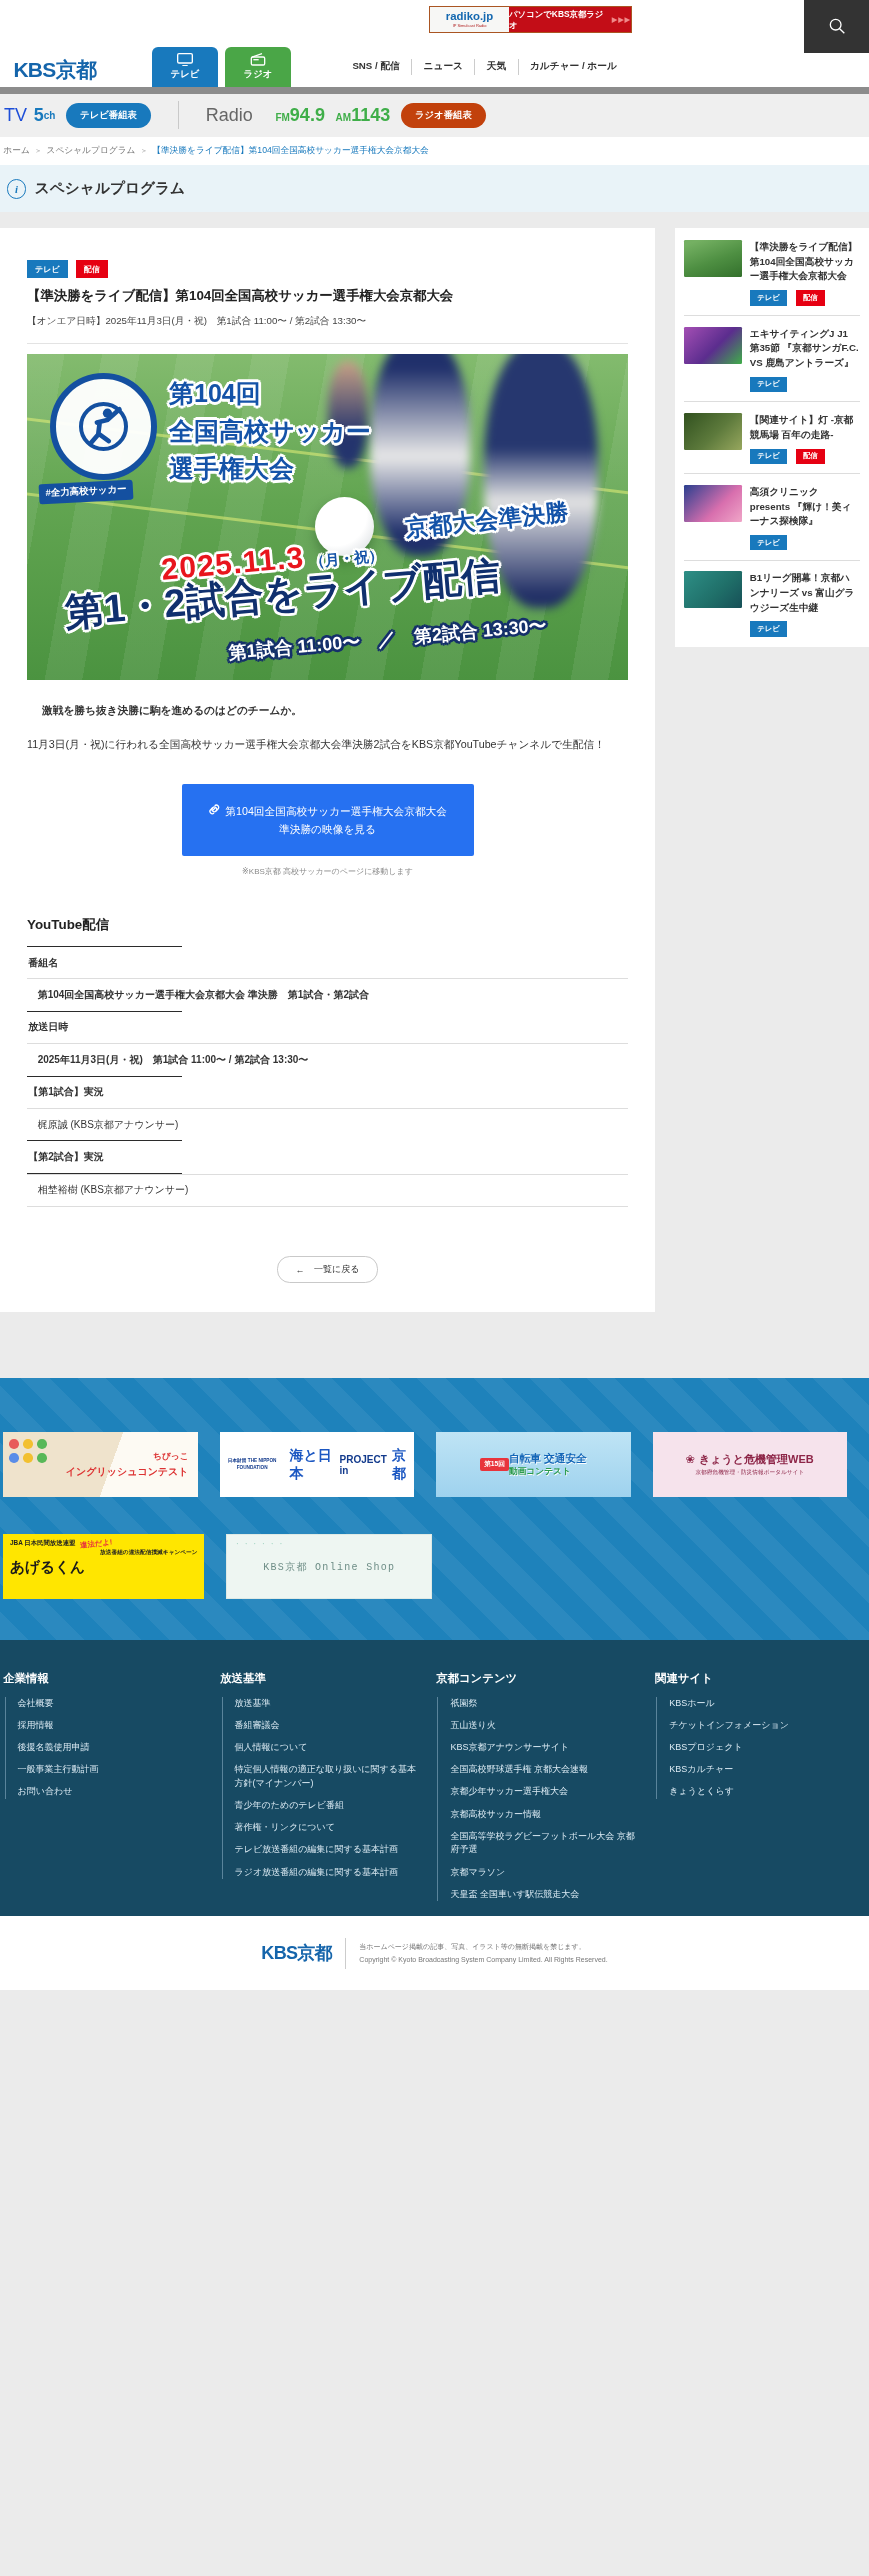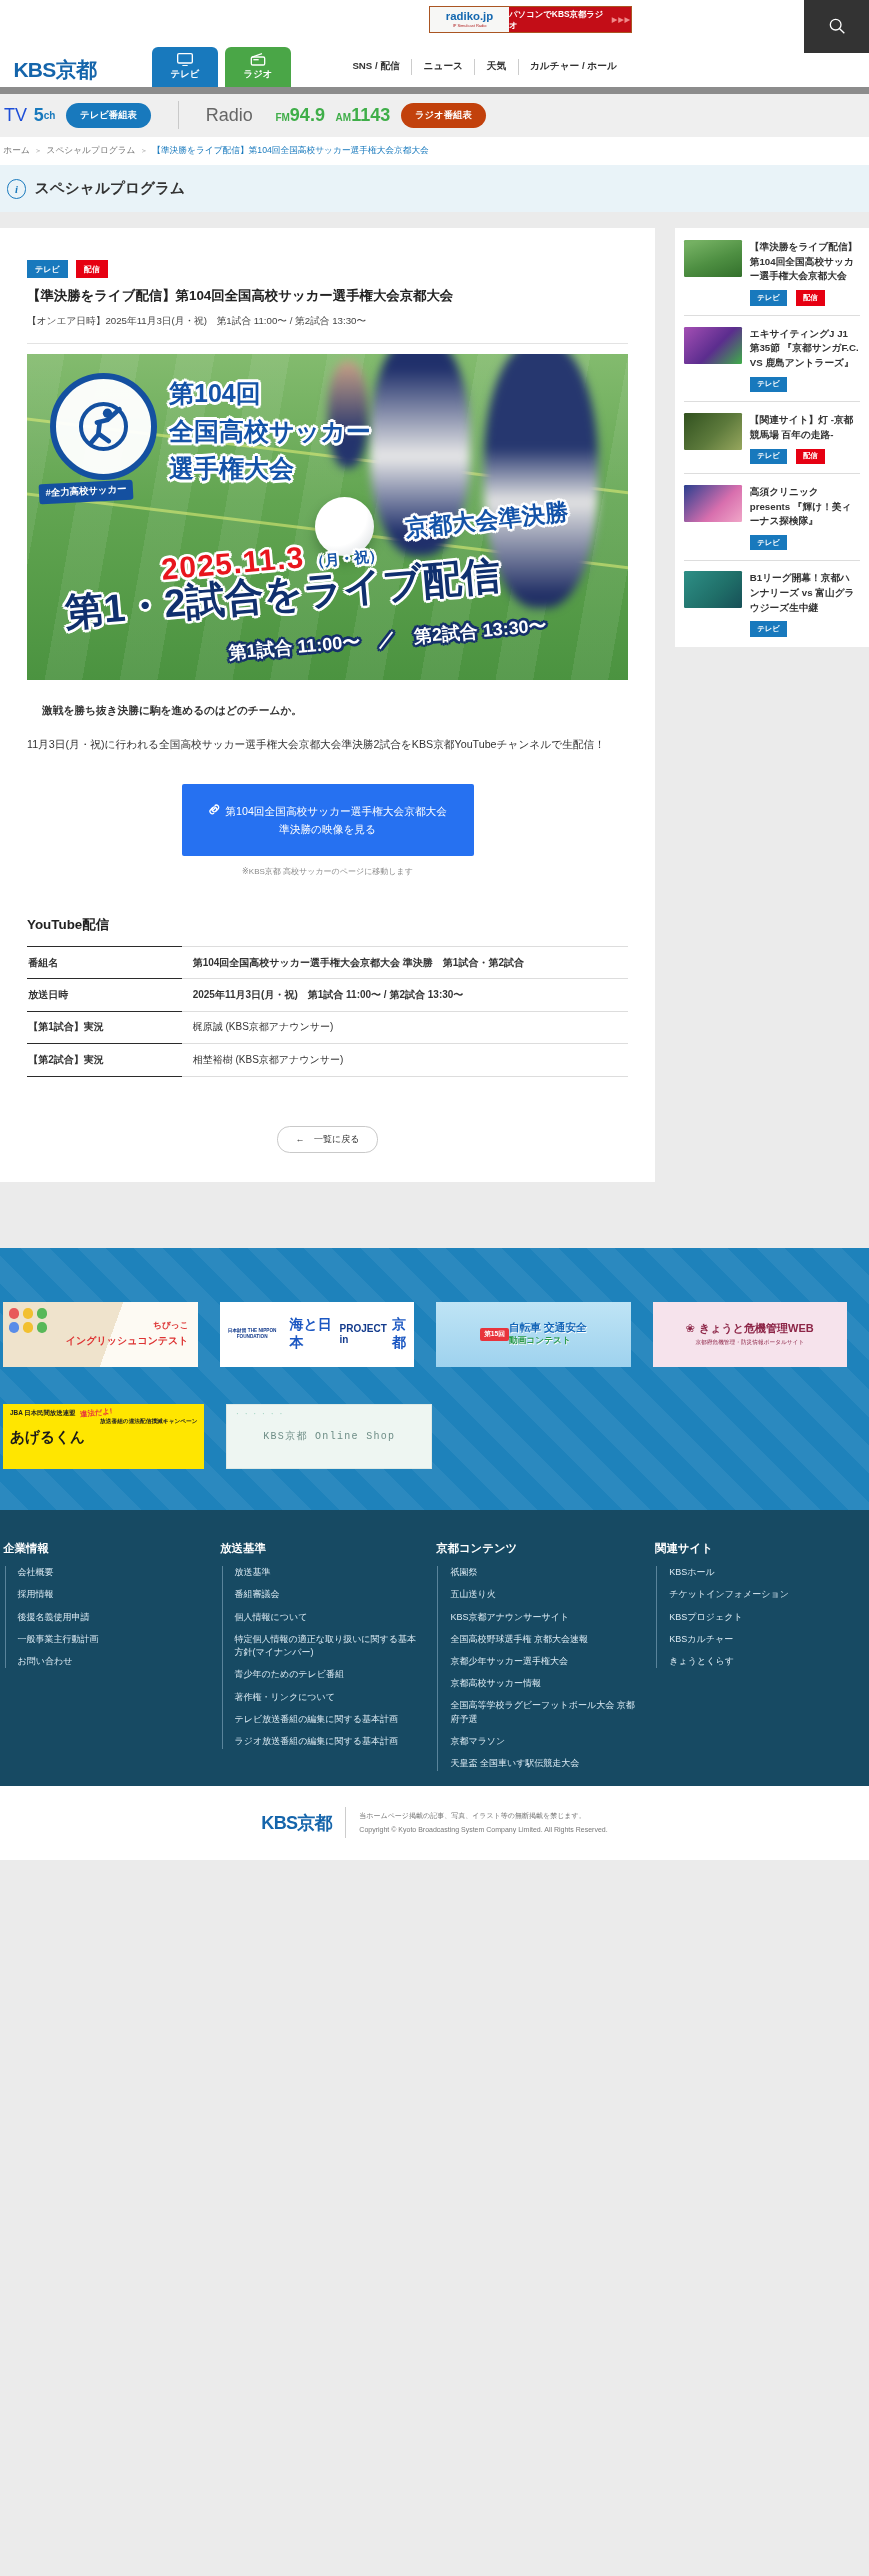--- a/index.html
+++ b/index.html
@@ -94,21 +94,21 @@
 
   
   .p1{margin:24px 15px 0;font-size:10.7px;font-weight:700;color:#333;}
   .p2{margin:20px 0 0;font-size:10.7px;color:#333;}
   .cta{margin:32px auto 0;width:292px;min-height:72px;background:#2671f1;border-radius:2px;color:#fff;
     display:flex;flex-direction:column;align-items:center;justify-content:center;font-size:10.7px;line-height:1.7;box-sizing:border-box;padding:12px 12px;}
   .cta-row1{display:flex;align-items:center;gap:5.3px;}
   .cta-note{margin-top:10px;text-align:center;font-size:8px;color:#8a8a8a;}
   .section-title{margin-top:39px;font-size:13.4px;font-weight:700;color:#222;}
   .tbl{margin-top:12px;}
-  .tbl-row{display:flex;}
+  .tbl-row{display:flex;flex-direction:column;}
   .tbl-label{width:155px;border-top:1.3px solid #2b2b2b;padding:8.7px 1.3px;font-size:10px;font-weight:600;box-sizing:border-box;}
   .tbl-value{flex:1;border-top:1.3px solid #ddd;padding:8.7px 6.7px 8.7px 10.7px;font-size:10px;box-sizing:border-box;}
   .tbl-row:last-of-type .tbl-label{border-bottom:1.3px solid #2b2b2b;}
   .tbl-row:last-of-type .tbl-value{border-bottom:1.3px solid #ddd;}
   .back-wrap{text-align:center;margin-top:49px;}
   .back-btn{display:inline-flex;align-items:center;gap:9.4px;border:0.7px solid #c9c9c9;border-radius:12.7px;
     background:#fff;color:#333;font-size:9px;padding:6px 17.4px;}
 
   
   .sidebar{width:194px;margin-left:20px;background:#fff;padding:1.3px 9.4px;box-sizing:border-box;}

